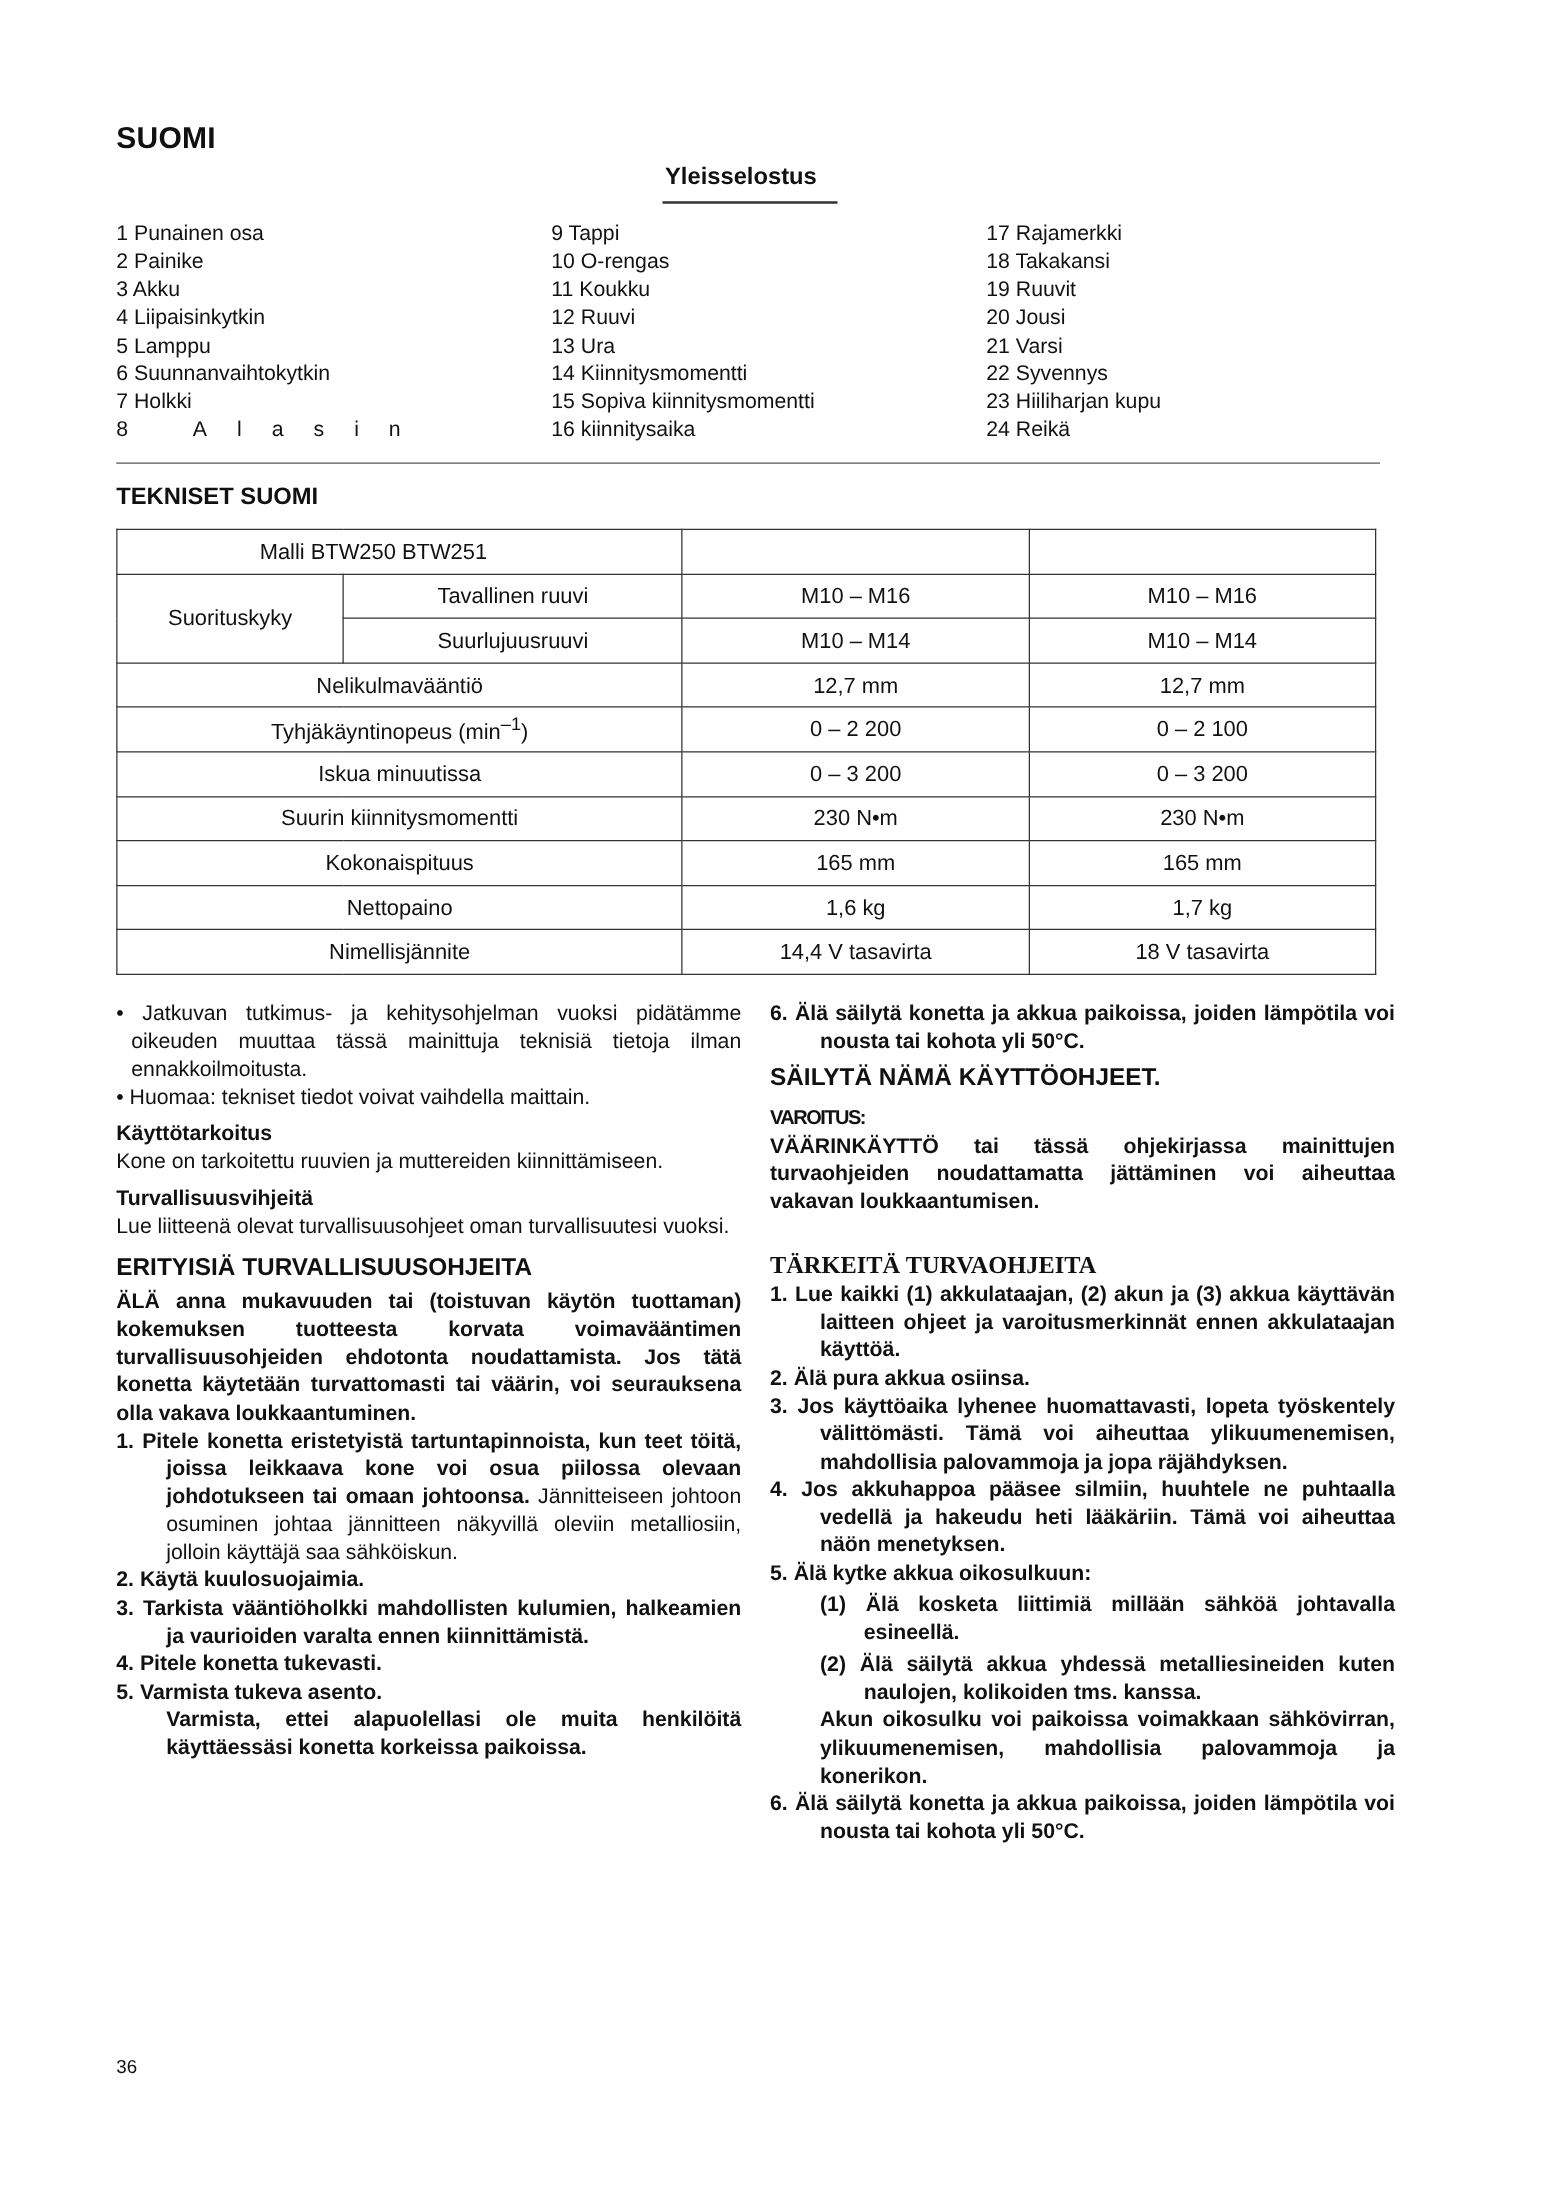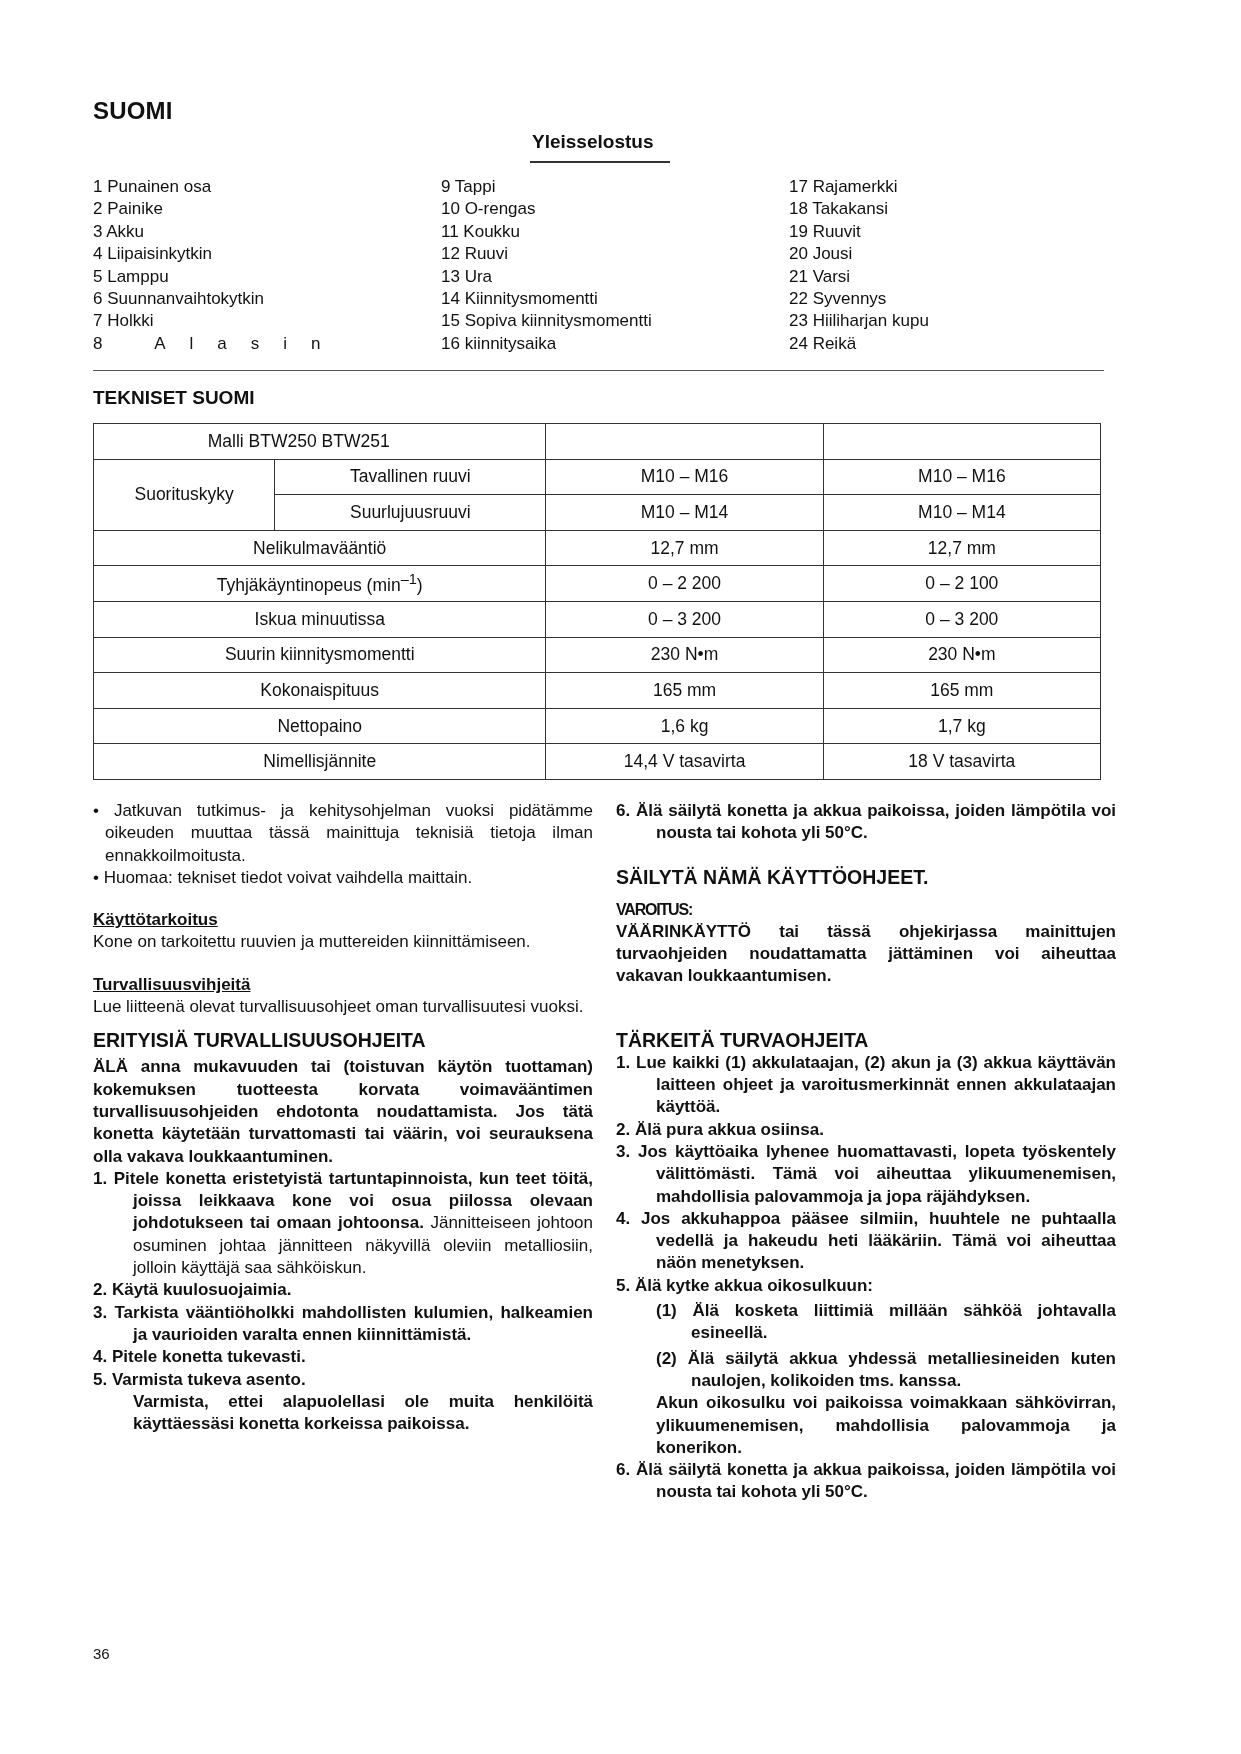--- a/index.html
+++ b/index.html
@@ -21,21 +21,21 @@
   #spec-table td { border: 1.6px solid #333; text-align: center; height: 34.6px; padding: 0; }
   #spec-table td.sub-label { width: 270px; }
   #spec-table td.label-main { width: 180px; }
   #spec-table td.val { width: 276px; }
   .col { top: 800px; font-size: 17px; line-height: 22.3px; width: 500px; }
   #left-col { left: 93px; }
   #right-col { left: 616px; }
   .p { margin: 0; text-align: justify; text-align-last: left; }
   .bullet { padding-left: 12px; text-indent: -12px; }
   .b { font-weight: bold; }
-  .sub-h { font-weight: bold; margin-top: 20px; text-decoration: underline; }
+  .sub-h { font-weight: bold; margin-top: 7px; }
   .h2 { font-weight: bold; font-size: 19.5px; line-height: 24px; margin-top: 10px; margin-bottom: 4px; }
   .h2r { font-weight: bold; font-size: 19.5px; line-height: 24px; }
   .num-item { padding-left: 40px; text-indent: -40px; font-weight: bold; }
   .num-item .normal { font-weight: normal; }
   .sub-item { padding-left: 75px; text-indent: -35px; font-weight: bold; margin-top: 3px; }
   .cont { padding-left: 40px; font-weight: bold; }
   .warn-label { font-weight: bold; letter-spacing: -1.2px; font-size: 16px; margin-top: 10px; }
   #page-number { left: 93px; top: 1645px; font-size: 15px; }
 </style>
 </head>
@@ -147,24 +147,24 @@
   <p class="p num-item"><span>1.</span> <span>Pitele konetta eristetyistä tartuntapinnoista, kun teet töitä, joissa leikkaava kone voi osua piilossa olevaan johdotukseen tai omaan johtoonsa.</span><span class="normal"> Jännitteiseen johtoon osuminen johtaa jännitteen näkyvillä oleviin metalliosiin, jolloin käyttäjä saa sähköiskun.</span></p>
   <p class="p num-item"><span>2.</span> <span>Käytä kuulosuojaimia.</span></p>
   <p class="p num-item"><span>3.</span> <span>Tarkista vääntiöholkki mahdollisten kulumien, halkeamien ja vaurioiden varalta ennen kiinnittämistä.</span></p>
   <p class="p num-item"><span>4.</span> <span>Pitele konetta tukevasti.</span></p>
   <p class="p num-item"><span>5.</span> <span>Varmista tukeva asento.</span></p>
   <p class="p cont">Varmista, ettei alapuolellasi ole muita henkilöitä käyttäessäsi konetta korkeissa paikoissa.</p>
 </div>
 
 <div class="abs col" id="right-col">
   <p class="p num-item"><span>6.</span> <span>Älä säilytä konetta ja akkua paikoissa, joiden lämpötila voi nousta tai kohota yli 50°C.</span></p>
-  <p class="p h2r" style="margin-top:20px;">SÄILYTÄ NÄMÄ KÄYTTÖOHJEET.</p>
+  <p class="p h2r" style="margin-top:5px;">SÄILYTÄ NÄMÄ KÄYTTÖOHJEET.</p>
   <p class="p warn-label">VAROITUS:</p>
   <p class="p b">VÄÄRINKÄYTTÖ tai tässä ohjekirjassa mainittujen turvaohjeiden noudattamatta jättäminen voi aiheuttaa vakavan loukkaantumisen.</p>
-  <p class="p h2r" style="margin-top:40px;">TÄRKEITÄ TURVAOHJEITA</p>
+  <p class="p h2r" style="margin-top:28px;font-family:Liberation Serif, serif;">TÄRKEITÄ TURVAOHJEITA</p>
   <p class="p num-item"><span>1.</span> <span>Lue kaikki (1) akkulataajan, (2) akun ja (3) akkua käyttävän laitteen ohjeet ja varoitusmerkinnät ennen akkulataajan käyttöä.</span></p>
   <p class="p num-item"><span>2.</span> <span>Älä pura akkua osiinsa.</span></p>
   <p class="p num-item"><span>3.</span> <span>Jos käyttöaika lyhenee huomattavasti, lopeta työskentely välittömästi. Tämä voi aiheuttaa ylikuumenemisen, mahdollisia palovammoja ja jopa räjähdyksen.</span></p>
   <p class="p num-item"><span>4.</span> <span>Jos akkuhappoa pääsee silmiin, huuhtele ne puhtaalla vedellä ja hakeudu heti lääkäriin. Tämä voi aiheuttaa näön menetyksen.</span></p>
   <p class="p num-item"><span>5.</span> <span>Älä kytke akkua oikosulkuun:</span></p>
   <p class="p sub-item">(1) Älä kosketa liittimiä millään sähköä johtavalla esineellä.</p>
   <p class="p sub-item">(2) Älä säilytä akkua yhdessä metalliesineiden kuten naulojen, kolikoiden tms. kanssa.</p>
   <p class="p cont">Akun oikosulku voi paikoissa voimakkaan sähkövirran, ylikuumenemisen, mahdollisia palovammoja ja konerikon.</p>
   <p class="p num-item"><span>6.</span> <span>Älä säilytä konetta ja akkua paikoissa, joiden lämpötila voi nousta tai kohota yli 50°C.</span></p>
 </div>

